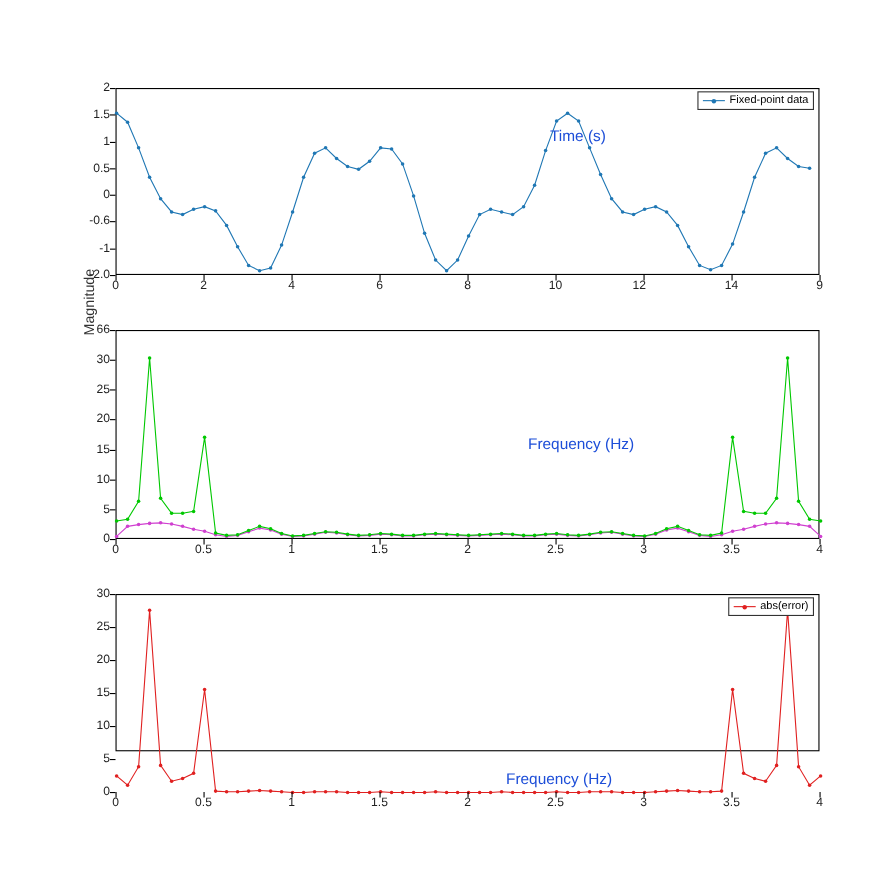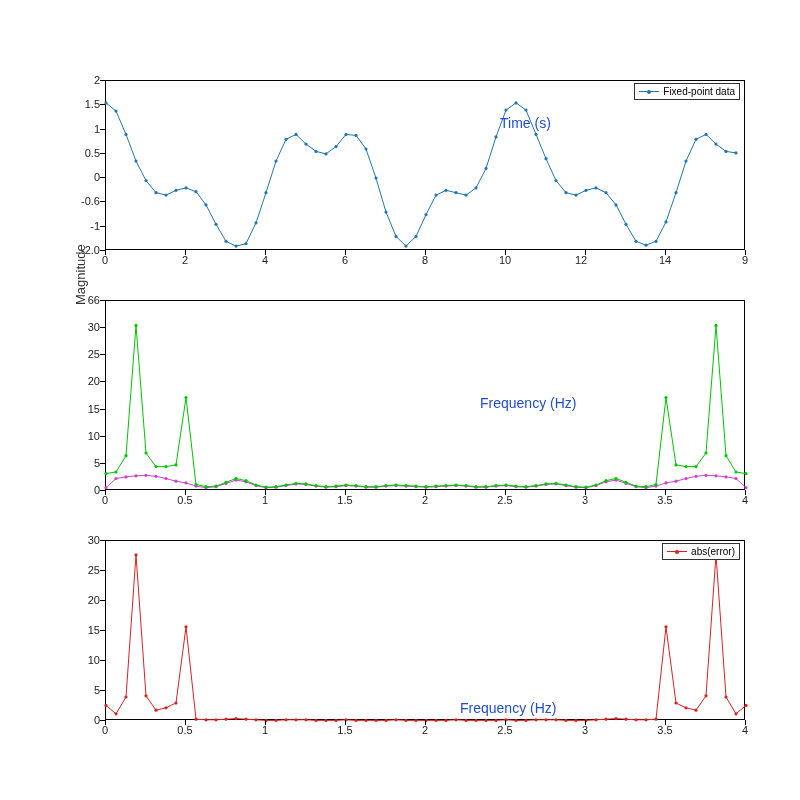--- a/index.html
+++ b/index.html
@@ -268,21 +268,21 @@
         <circle cx="580.0" cy="165.6" r="1.6" fill="#00c800"></circle>
         <circle cx="590.0" cy="165.6" r="1.6" fill="#00c800"></circle>
         <circle cx="600.0" cy="152.0" r="1.6" fill="#00c800"></circle>
         <circle cx="610.0" cy="24.4" r="1.6" fill="#00c800"></circle>
         <circle cx="620.0" cy="154.7" r="1.6" fill="#00c800"></circle>
         <circle cx="630.0" cy="171.0" r="1.6" fill="#00c800"></circle>
         <circle cx="640.0" cy="172.6" r="1.6" fill="#00c800"></circle>
       </svg>
   </div>
 
-  <div class="axes" id="ax2" style="left:105px; top:540px; width:640px; height:180px;">
+  <div class="axes" id="ax2" style="left:105px; top:540px; width:640px; height:143px;">
     <svg class="plot" id="svg2" width="640" height="180">
         <path d="M0.0 164.4 L10.0 172.8 L20.0 156.0 L30.0 13.8 L40.0 154.8 L50.0 169.2 L60.0 166.8 L70.0 162.0 L80.0 85.8 L90.0 178.2 L100.0 178.8 L110.0 178.8 L120.0 178.2 L130.0 177.6 L140.0 178.2 L150.0 178.8 L160.0 179.4 L170.0 179.4 L180.0 178.8 L190.0 178.8 L200.0 178.8 L210.0 179.4 L220.0 179.4 L230.0 179.4 L240.0 178.8 L250.0 179.4 L260.0 179.4 L270.0 179.4 L280.0 179.4 L290.0 178.8 L300.0 179.4 L310.0 179.4 L320.0 179.4 L330.0 179.4 L340.0 179.4 L350.0 178.8 L360.0 179.4 L370.0 179.4 L380.0 179.4 L390.0 179.4 L400.0 178.8 L410.0 179.4 L420.0 179.4 L430.0 178.8 L440.0 178.8 L450.0 178.8 L460.0 179.4 L470.0 179.4 L480.0 179.4 L490.0 178.8 L500.0 178.2 L510.0 177.6 L520.0 178.2 L530.0 178.8 L540.0 178.8 L550.0 178.2 L560.0 85.8 L570.0 162.0 L580.0 166.8 L590.0 169.2 L600.0 154.8 L610.0 13.8 L620.0 156.0 L630.0 172.8 L640.0 164.4 " class="series-line" stroke="#e02020"></path>
         <circle cx="0.0" cy="164.4" r="1.6" fill="#e02020"></circle>
         <circle cx="10.0" cy="172.8" r="1.6" fill="#e02020"></circle>
         <circle cx="20.0" cy="156.0" r="1.6" fill="#e02020"></circle>
         <circle cx="30.0" cy="13.8" r="1.6" fill="#e02020"></circle>
         <circle cx="40.0" cy="154.8" r="1.6" fill="#e02020"></circle>
         <circle cx="50.0" cy="169.2" r="1.6" fill="#e02020"></circle>
         <circle cx="60.0" cy="166.8" r="1.6" fill="#e02020"></circle>
         <circle cx="70.0" cy="162.0" r="1.6" fill="#e02020"></circle>

